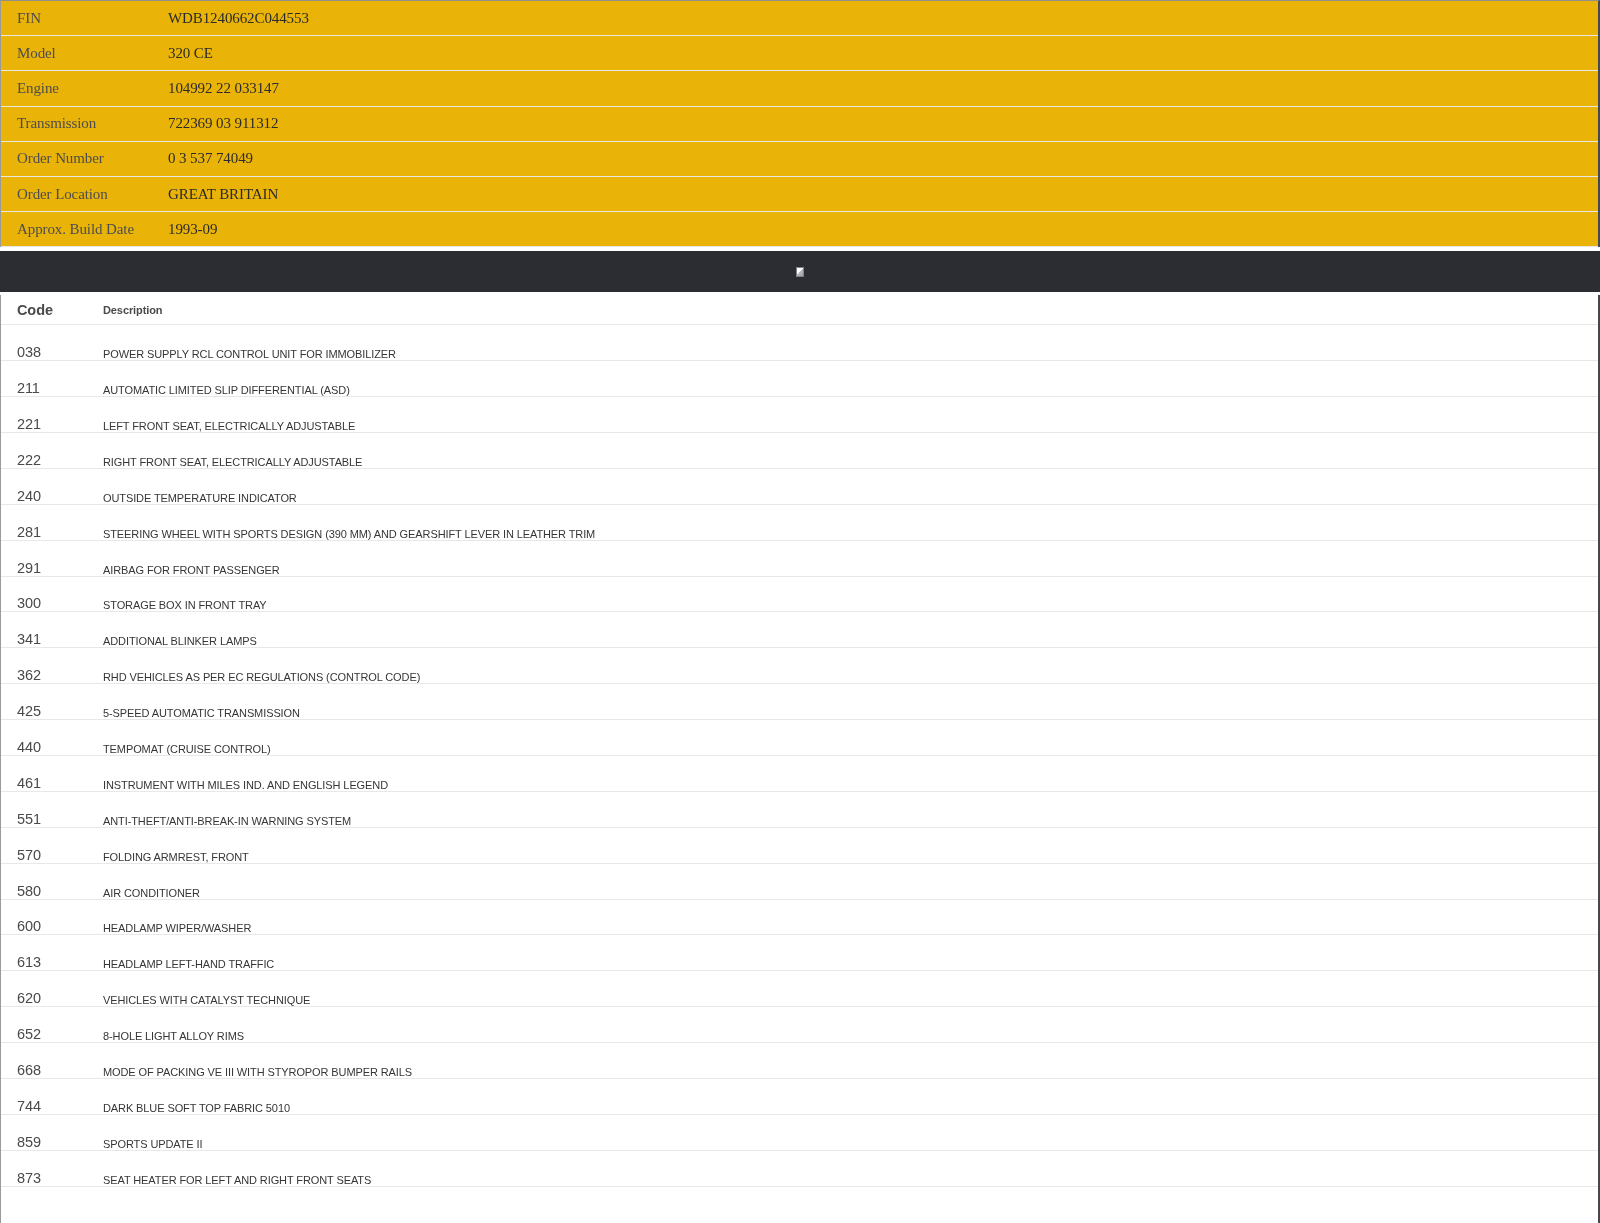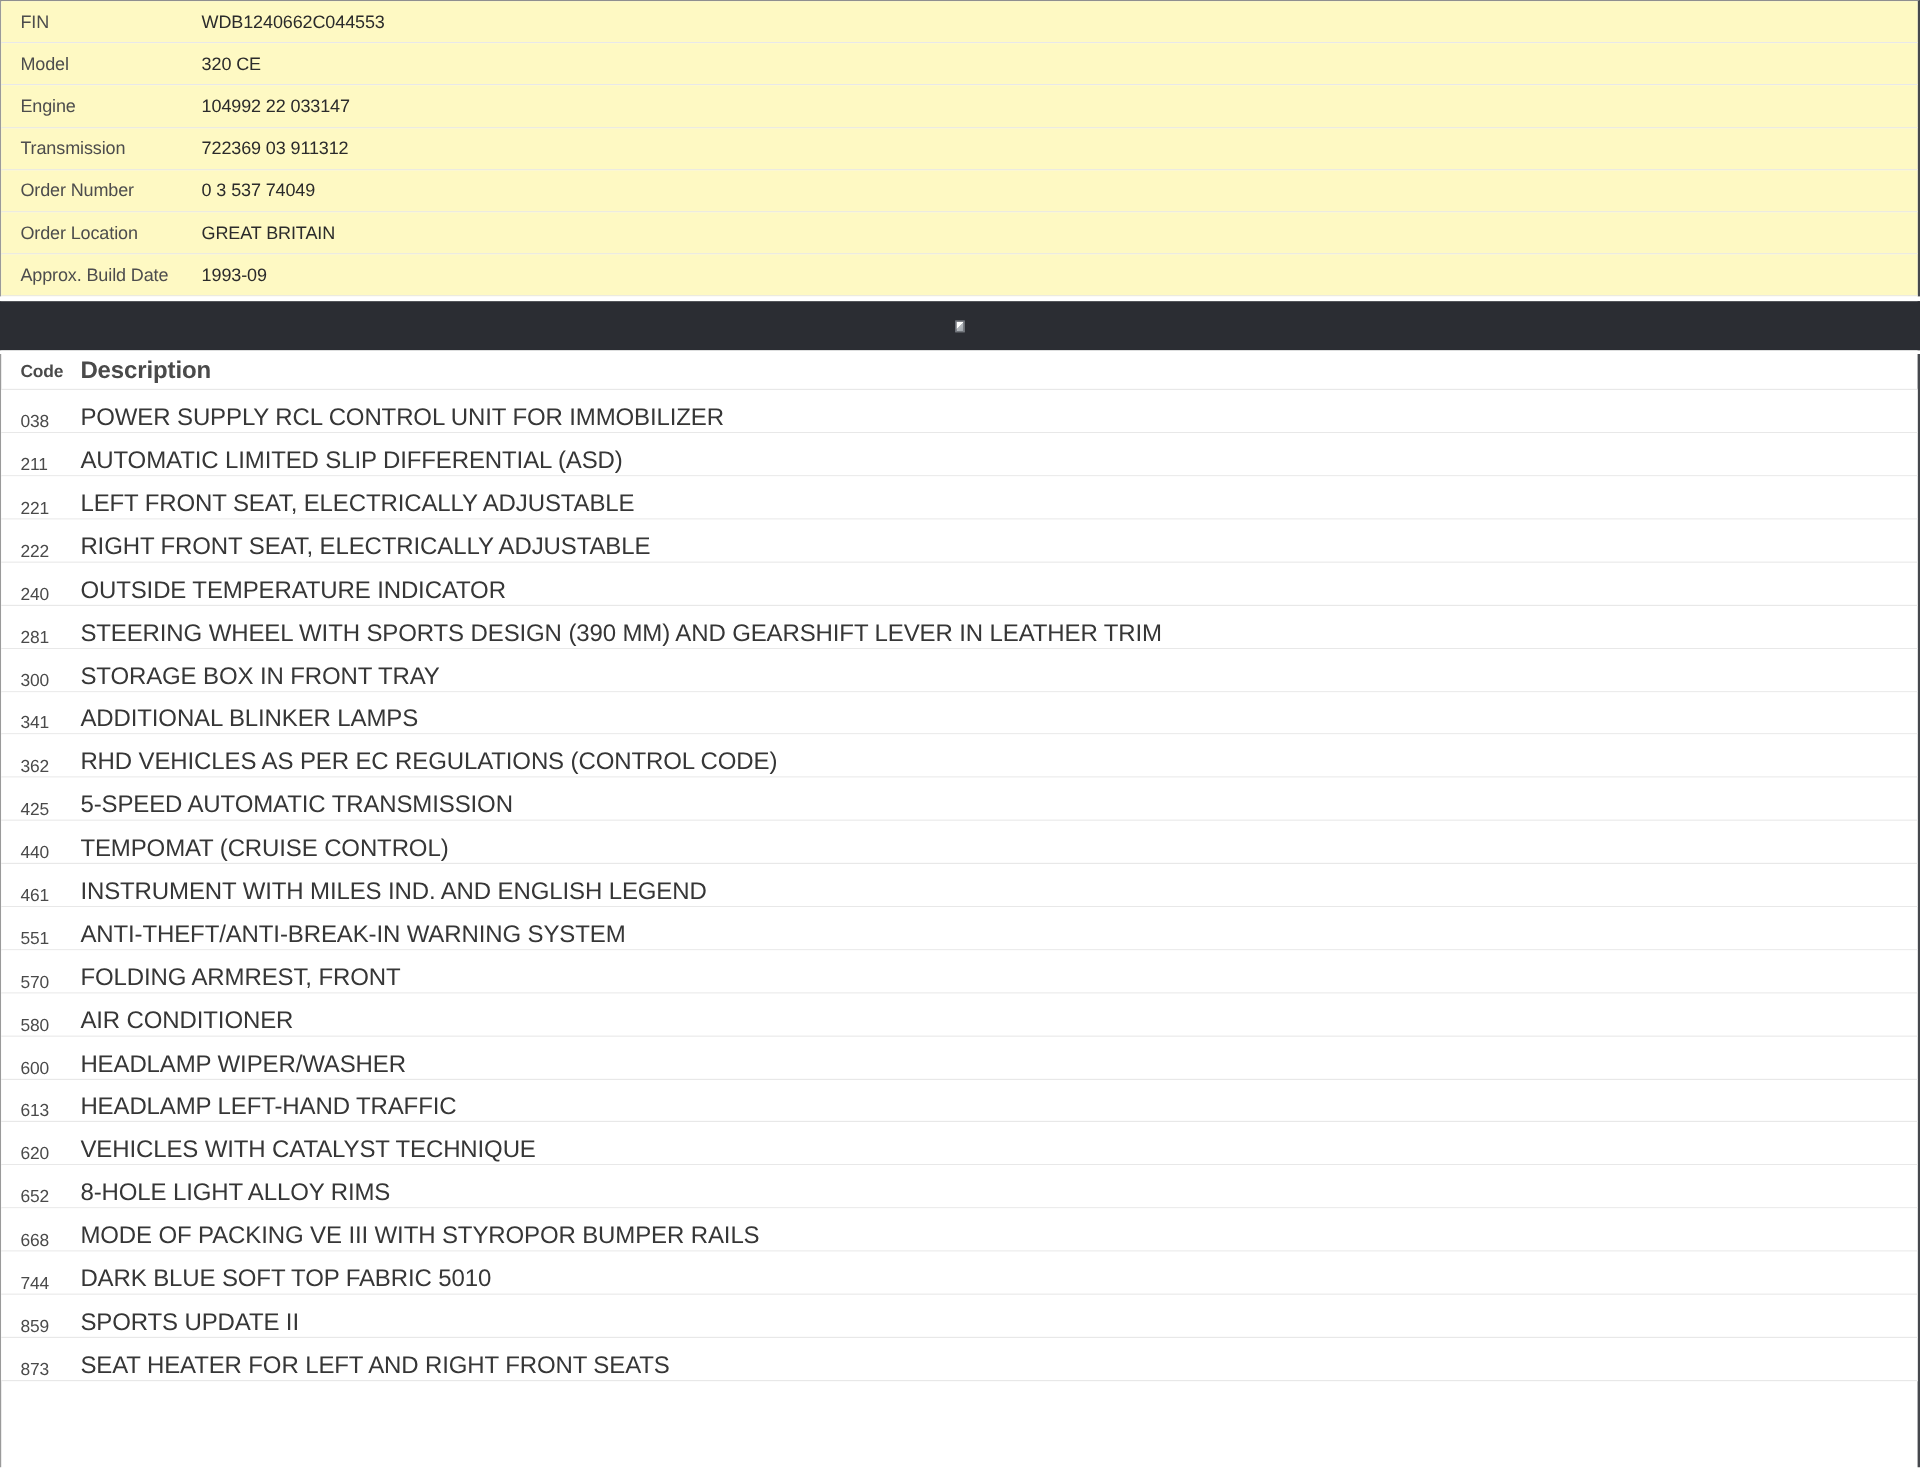--- a/index.html
+++ b/index.html
@@ -21,21 +21,22 @@
     position: relative;
   }
 
   
   .spec-table { width: 100%; }
   .spec-row {
     height: 35.2px;
     display: flex;
     align-items: center;
     border-bottom: 1px solid #e8e8e8;
-    background: #fef9c3;
+    background: #eab308;
+    font-family: Liberation Serif, serif;
   }
   .spec-label {
     width: 155px;
     padding-left: 16px;
     font-size: 15px;
     color: #4d4d4d;
     letter-spacing: -0.1px;
     white-space: nowrap;
   }
   .spec-value {
@@ -90,24 +91,25 @@
   .code-col {
     width: 66px;
     padding-left: 16px;
     font-size: 14.5px;
     color: #4a4a4a;
     letter-spacing: -0.1px;
     white-space: nowrap;
     flex-shrink: 0;
   }
   .desc-col {
-    font-size: 20px;
+    font-size: 11px;
     color: #363636;
     letter-spacing: -0.1px;
     white-space: nowrap;
+    margin-left: 36px;
   }
 </style>
 </head>
 <body>
 
 <div class="page">
 
   <div class="spec-table">
 
       <div class="spec-row">
@@ -182,20 +184,24 @@
         <div class="code-row">
           <div class="code-col">240</div>
           <div class="desc-col">OUTSIDE TEMPERATURE INDICATOR</div>
         </div>
 
         <div class="code-row">
           <div class="code-col">281</div>
           <div class="desc-col">STEERING WHEEL WITH SPORTS DESIGN (390 MM) AND GEARSHIFT LEVER IN LEATHER TRIM</div>
         </div>
 
+        <div class="code-row">
+          <div class="code-col">291</div>
+          <div class="desc-col">AIRBAG FOR FRONT PASSENGER</div>
+        </div>
 
         <div class="code-row">
           <div class="code-col">300</div>
           <div class="desc-col">STORAGE BOX IN FRONT TRAY</div>
         </div>
 
         <div class="code-row">
           <div class="code-col">341</div>
           <div class="desc-col">ADDITIONAL BLINKER LAMPS</div>
         </div>

